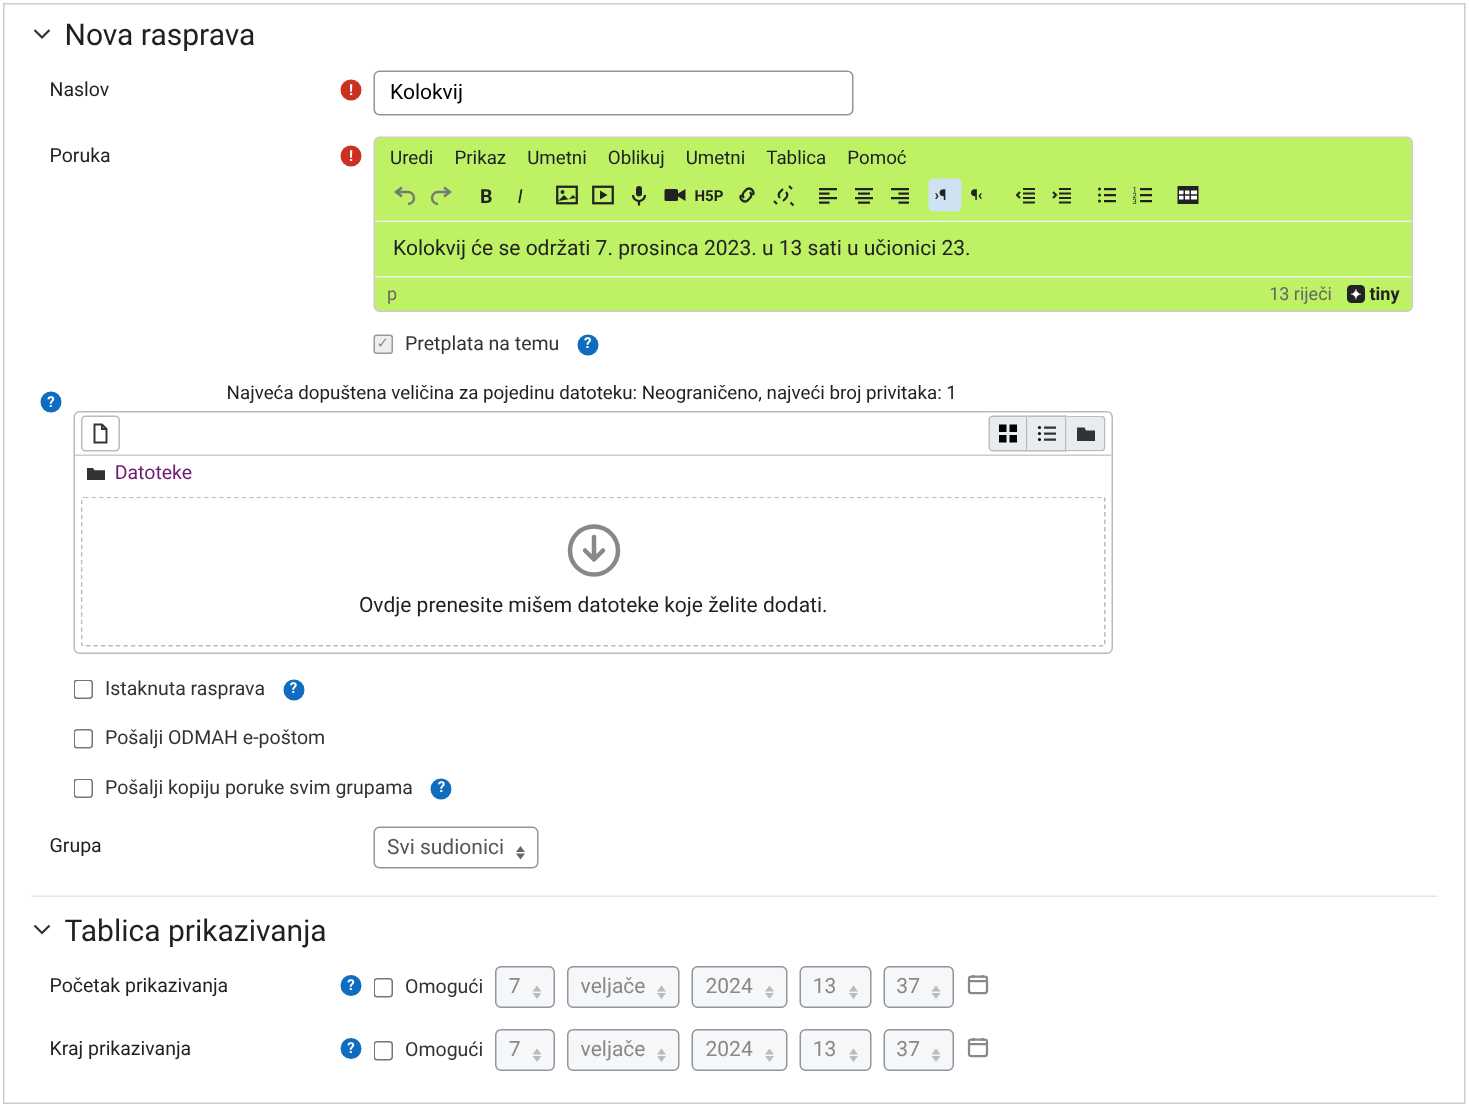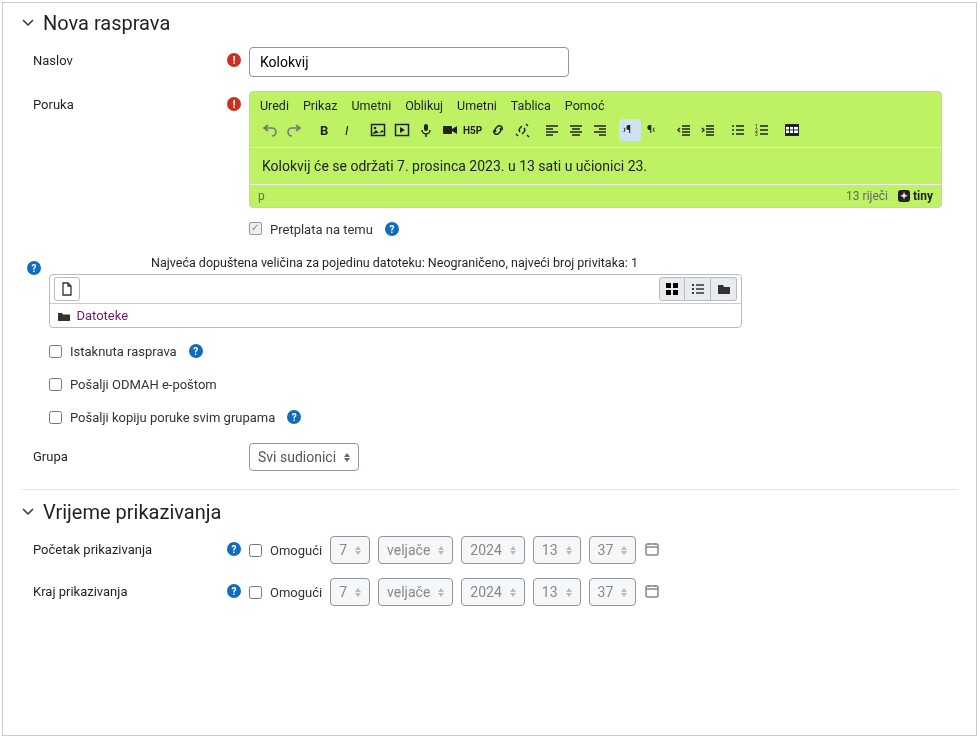--- a/index.html
+++ b/index.html
@@ -29,41 +29,41 @@
   .tbtn svg { fill: #222; }
   .tbtn.soft svg { fill: #777; }
   .ed-sep { border-top: 1px solid #eee; margin: 0; }
   .ed-content { padding: 10px 12px; min-height: 34px; font-size: 14px; color: #222; }
   .ed-footer { display: flex; align-items: center; justify-content: space-between; padding: 4px 8px; border-top: 1px solid #eee; font-size: 12px; color: #666; }
   .ed-footer .path { color: #666; }
   .ed-footer .right { display: flex; align-items: flex-end; gap: 10px; }
   .tiny-badge { display: inline-flex; align-items: center; gap: 3px; font-weight: 700; font-size: 12px; color: #222; }
   .tiny-badge .dot { width:12px;height:12px;border-radius:3px;background:#222;display:inline-flex;align-items:center;justify-content:center;color:#fff;font-size:9px; }
 
-  .sub-chk { display: flex; gap: 8px; padding: 4px 0; font-size: 13px; }
+  .sub-chk { display: flex; align-items: center; gap: 8px; padding: 4px 0; font-size: 13px; }
   .chk-dis { width:13px; height:13px; background:#eee; border:1px solid #999; border-radius:2px; display:inline-block; position:relative; }
   .chk-dis::after { content:'✓'; font-size:10px; color:#888; position:absolute; top:-1px; left:1px; }
 
   .attach-info { text-align: center; font-size: 12.5px; color: #1d2125; padding: 0 2px 4px 0; }
   .filepicker { border: 1px solid #bbb; border-radius: 4px; width: 693px; }
   .fp-toolbar { display:flex; align-items:center; justify-content:space-between; padding:2px 4px; border-bottom:1px solid #ccc; }
   .fp-tool-left, .fp-tool-right { display:flex; gap:0; }
   .fp-btn { width:26px; height:24px; display:flex; align-items:center; justify-content:center; border:1px solid #bbb; cursor:pointer; background:#fff; }
   .fp-btn + .fp-btn { border-left:none; }
   .fp-tool-right .fp-btn { background:#e9ecef; }
   .fp-tool-right .fp-btn:first-child { border-radius:3px 0 0 3px; }
   .fp-tool-right .fp-btn:last-child { border-radius:0 3px 3px 0; }
   .fp-tool-left .fp-btn { border-radius:3px; }
   .fp-path { padding: 4px 8px; font-size:13px; }
   .fp-path a { color:#701a75; text-decoration:none; }
   .fp-drop { margin:4px; border:1px dashed #bbb; border-radius:2px; padding: 16px 0 18px 0; text-align:center; }
   .fp-drop .circle { margin: 0 auto 6px auto; }
   .fp-drop .txt { font-size:14px; color:#1d2125; }
 
-  .select-like { display:inline-flex; align-items:center; gap:8px; border:1px solid #8f959e; border-radius:4px; padding:5px 8px; font-size:14px; background:#fff; cursor:pointer; color:#555; }
+  .select-like { display:inline-flex; align-items:flex-end; gap:8px; border:1px solid #8f959e; border-radius:4px; padding:5px 8px; font-size:14px; background:#fff; cursor:pointer; color:#555; }
   .select-like.dis { background:#f6f7f8; color:#888; }
   .sort-icn { display:inline-flex; flex-direction:column; gap:1px; }
   .sort-icn span { width:0;height:0;border-left:3px solid transparent;border-right:3px solid transparent; }
   .sort-icn .up { border-bottom:4px solid #666; }
   .sort-icn .dn { border-top:4px solid #666; }
   .sort-icn.dis .up { border-bottom-color:#bbb; }
   .sort-icn.dis .dn { border-top-color:#bbb; }
 
   .time-row { display:flex; align-items:center; gap:8px; }
   .cal-icn { color:#666; }
@@ -311,20 +311,29 @@
                 </svg>
               </div>
           </div>
         </div>
         <div class="fp-path">
           <svg width="12" height="10" viewBox="0 0 12 10" style="vertical-align:-1px">
               <path d="M0 2h4l1 1.5h7V10H0z" fill="#333"></path>
             </svg>
           &nbsp;<a href="#">Datoteke</a>
         </div>
+        <div class="fp-drop">
+          <div class="circle">
+            <svg width="38" height="38" viewBox="0 0 38 38">
+                <circle cx="19" cy="19" r="16" fill="none" stroke="#888" stroke-width="3"></circle>
+                <path d="M19 10 V24 M13 19 L19 25 L25 19" fill="none" stroke="#888" stroke-width="3" stroke-linecap="round" stroke-linejoin="round"></path>
+              </svg>
+          </div>
+          <div class="txt">Ovdje prenesite mišem datoteke koje želite dodati.</div>
+        </div>
       </div>
 
       <div class="sub-chk" style="margin-top:12px">
         <input type="checkbox" style="">
         <span>Istaknuta rasprava</span>
         <span class="help-icon">?</span>
       </div>
       <div class="sub-chk" style="margin-top:10px">
         <input type="checkbox" style="">
         <span>Pošalji ODMAH e-poštom</span>
@@ -352,21 +361,21 @@
   </div>
 
   <hr class="div">
 
   <div class="section-head">
     <span class="chev">
       <svg width="12" height="12" viewBox="0 0 12 12">
           <path d="M1 3 L6 8 L11 3" stroke="#333" stroke-width="1.5" fill="none"></path>
         </svg>
     </span>
-    <span>Vrijeme prikazivanja</span>
+    <span>Tablica prikazivanja</span>
   </div>
 
   <div class="form-row">
     <div class="label">Početak prikazivanja</div>
     <div class="req">
         <span class="help-icon">?</span>
       </div>
     <div class="field">
       <div class="time-row">
         <input type="checkbox" style="">

